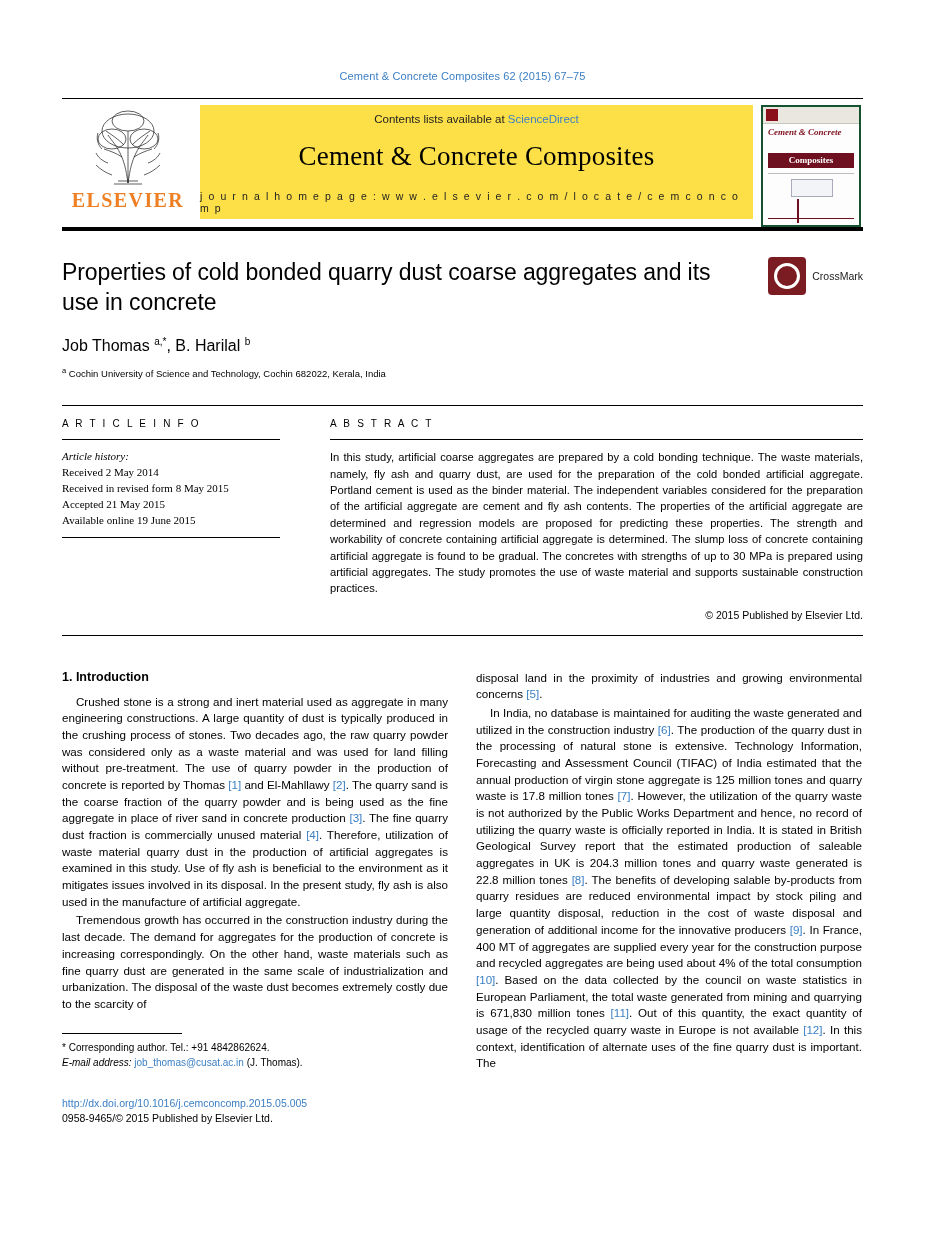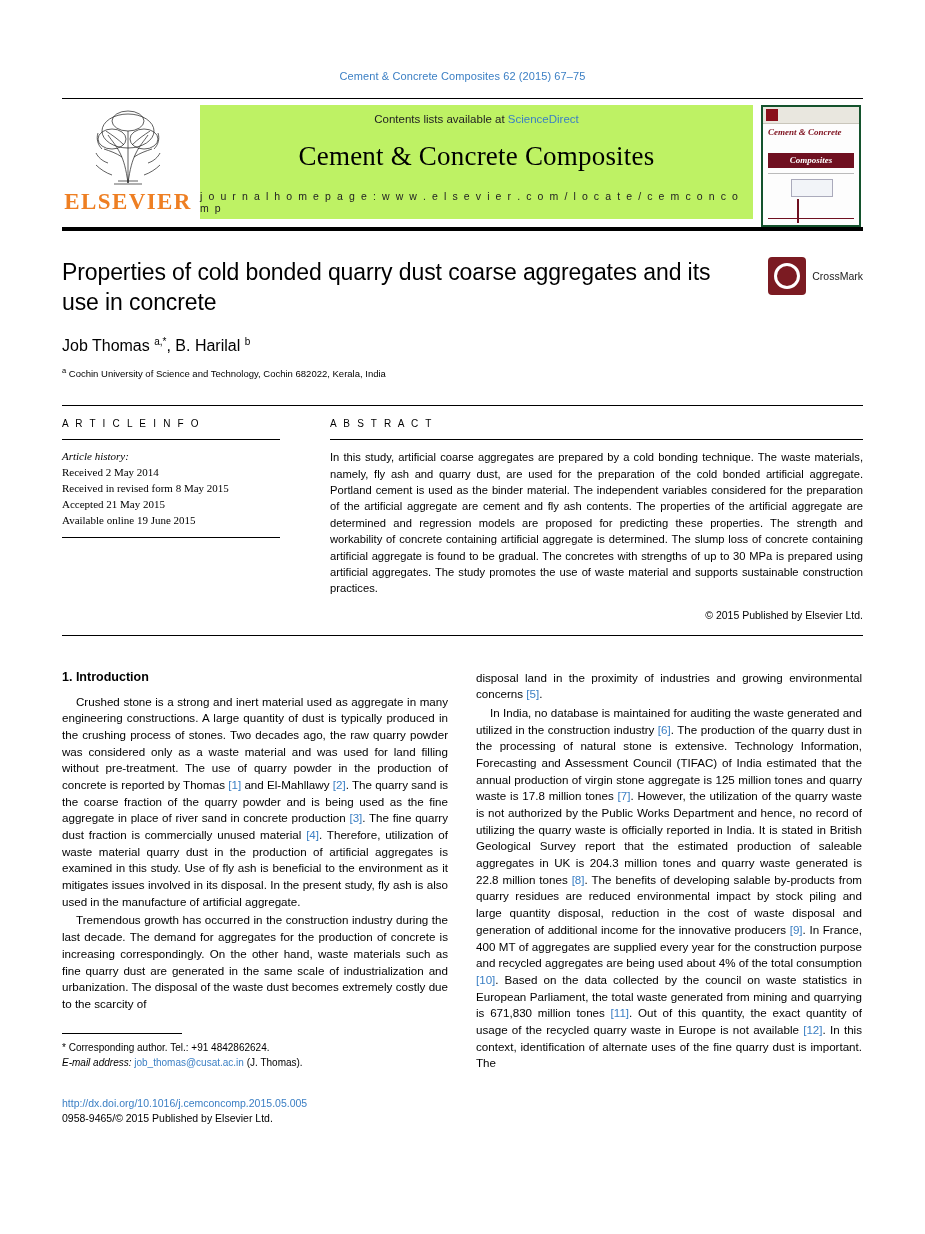--- a/index.html
+++ b/index.html
@@ -48,29 +48,29 @@
     display: flex;
     flex-direction: column;
     align-items: center;
     justify-content: flex-start;
     padding-top: 6px;
     box-sizing: border-box;
   }
   .tree-svg { display: block; }
   .elsevier-word {
     font-family: "Liberation Serif", serif;
-    font-size: 23px;
+    font-size: 20px;
     letter-spacing: 1.4px;
     color: #ee7f23;
     font-weight: bold;
     margin-top: 2px;
   }
   .masthead-center {
     flex: 1 1 auto;
-    background: #bef264;
+    background: #fde047;
     margin: 6px 6px 8px 6px;
     display: flex;
     flex-direction: column;
     align-items: center;
     justify-content: center;
   }
   .contents-line {
     font-family: "Liberation Sans", sans-serif;
     font-size: 11.5px;
     color: #222;
@@ -115,21 +115,21 @@
     background: #8a0f1a;
   }
   .cover-title {
     position: absolute; top: 20px; left: 5px; right: 5px;
     font-family: "Liberation Serif", serif;
     font-size: 9px; font-style: italic; font-weight: bold;
     color: #7d0f1c; line-height: 1.15;
   }
   .cover-band {
     position: absolute; top: 46px; left: 5px; right: 5px; height: 15px;
-    background: #6f1020; color: #fff; font-size: 9px; font-style: italic;
+    background: #6f1020; color: #fff; font-size: 9px; 
     font-weight: bold; text-align: center; line-height: 15px;
   }
   .cover-rule {
     position: absolute; left: 5px; right: 5px; top: 66px; height: 1px; background: #bbb;
   }
   .cover-box {
     position: absolute; left: 28px; top: 72px; width: 40px; height: 16px;
     border: 1px solid #aab; background: #f2f4f8;
   }
   .cover-vline {

